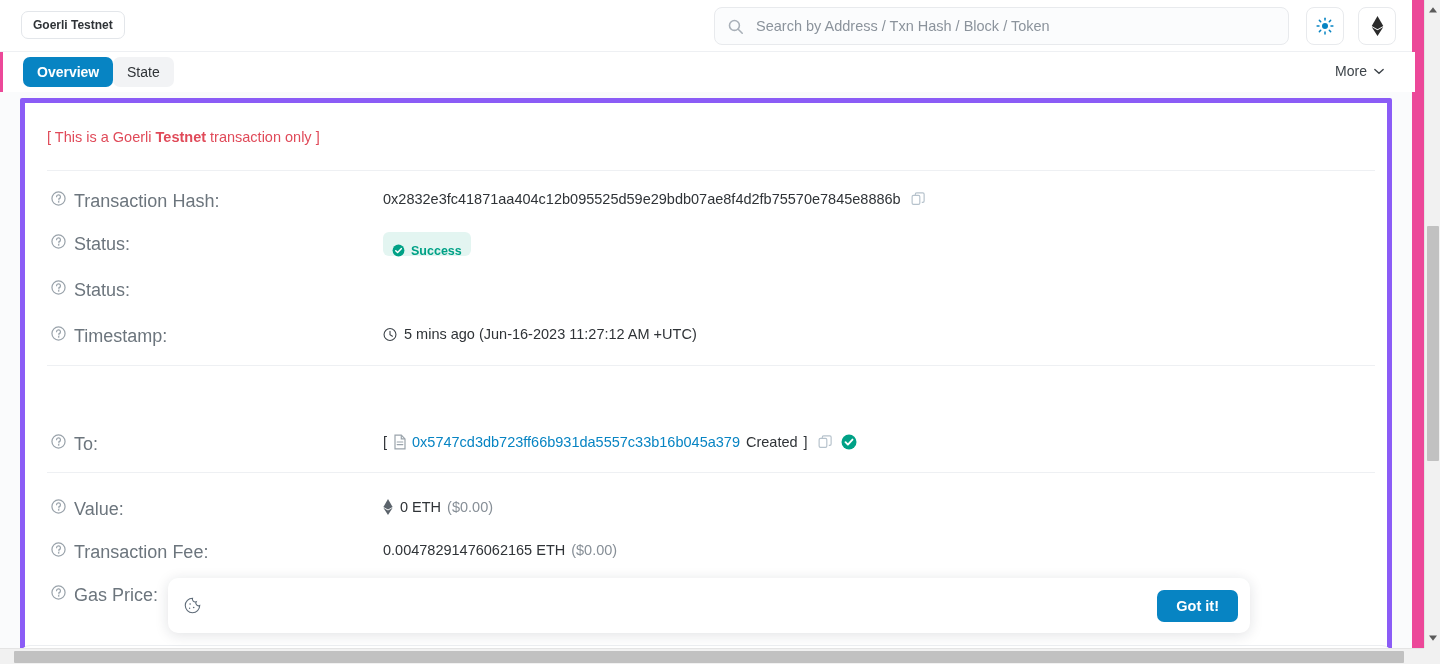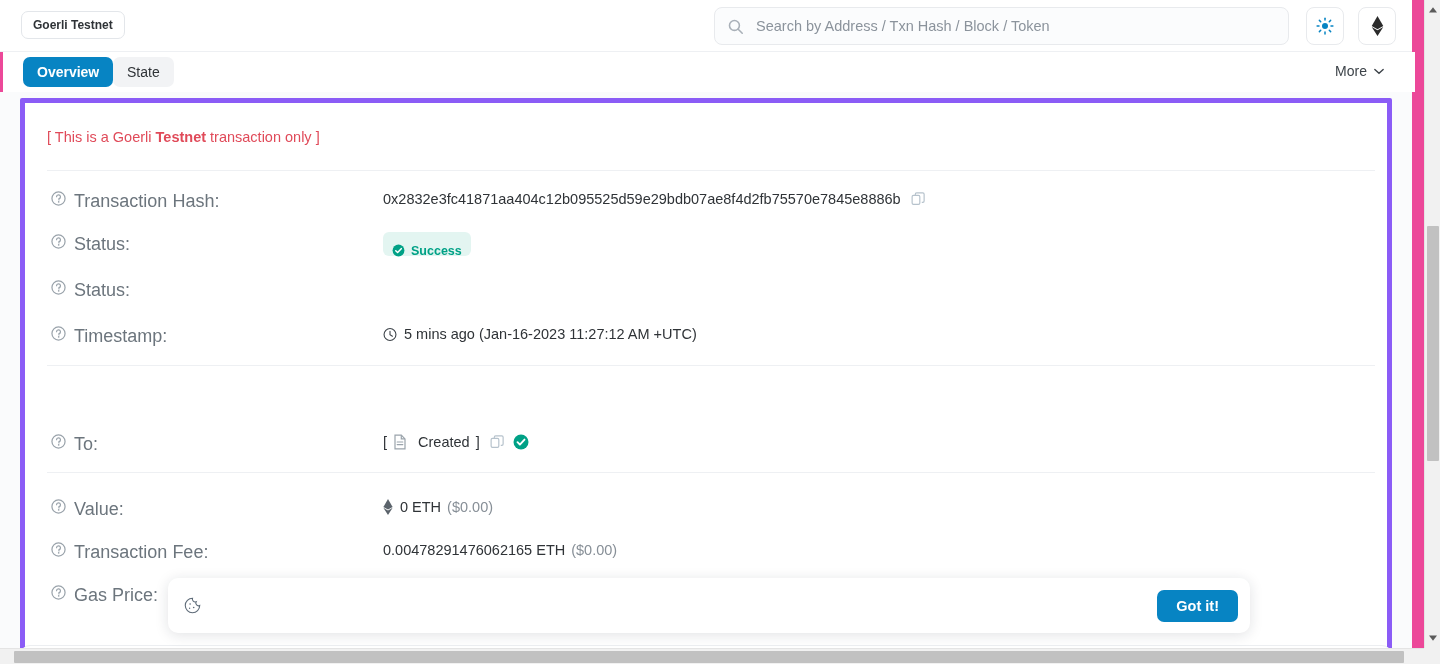--- a/index.html
+++ b/index.html
@@ -393,21 +393,21 @@
           <path d="M5.9 6.1a2.1 2.1 0 1 1 2.6 2.1v1.3" stroke-linecap="round"></path>
           <circle cx="8.2" cy="11.6" r="0.85" fill="currentColor" stroke="none"></circle>
         </svg>
         <span>Timestamp:</span>
       </div>
       <div class="val">
         <svg class="pre-ic" viewBox="0 0 16 16" fill="none" stroke="#3d4349" stroke-width="1.25">
           <circle cx="8" cy="8" r="6.8"></circle>
           <path d="M8 4.2V8.3l2.8 1.7" stroke-linecap="round"></path>
         </svg>
-        <span>5 mins ago (Jan-16-2023 11:27:12 AM +UTC)</span>
+        <span>5 mins ago (Jun-16-2023 11:27:12 AM +UTC)</span>
       </div>
     </div>
 
     <div class="divider div2"></div>
 
 
     <div class="row" style="top:331px">
       <div class="lbl">
         <svg class="q" viewBox="0 0 16 16" fill="none" stroke="currentColor" stroke-width="1.3">
           <circle cx="8" cy="8" r="7"></circle>
@@ -416,20 +416,21 @@
         </svg>
         <span>To:</span>
       </div>
       <div class="val">
         <span>[</span>
         <svg style="width:14px;height:16px;margin:0 5px 0 6px;flex:0 0 auto" viewBox="0 0 14 16" fill="none" stroke="#9aa3ab" stroke-width="1.2">
           <path d="M2 1.2h6.3L12 4.9v9.9H2z"></path>
           <path d="M8.3 1.2v3.7H12"></path>
           <path d="M4.2 8h5.6M4.2 10.6h5.6" stroke-linecap="round"></path>
         </svg>
+        <a class="link">0x5747cd3db723ff66b931da5557c33b16b045a379</a>
         <span style="margin-left:6px">Created</span>
         <span style="margin-left:6px">]</span>
         <svg class="copy" viewBox="0 0 16 16" fill="none" stroke="currentColor" stroke-width="1.25">
           <rect x="1.2" y="3.6" width="8.2" height="9.6" rx="1.4"></rect>
           <path d="M4.6 3.3V2.3a1.4 1.4 0 0 1 1.4-1.4h6.6a1.4 1.4 0 0 1 1.4 1.4v7.4a1.4 1.4 0 0 1-1.4 1.4h-1.1"></path>
         </svg>
         <svg style="width:16px;height:16px;margin-left:8px;flex:0 0 auto" viewBox="0 0 16 16">
           <circle cx="8" cy="8" r="7.5" fill="#00a186"></circle>
           <path d="M4.5 8.2 L6.9 10.6 L11.5 5.6" fill="none" stroke="#ffffff" stroke-width="1.9" stroke-linecap="round" stroke-linejoin="round"></path>
         </svg>

